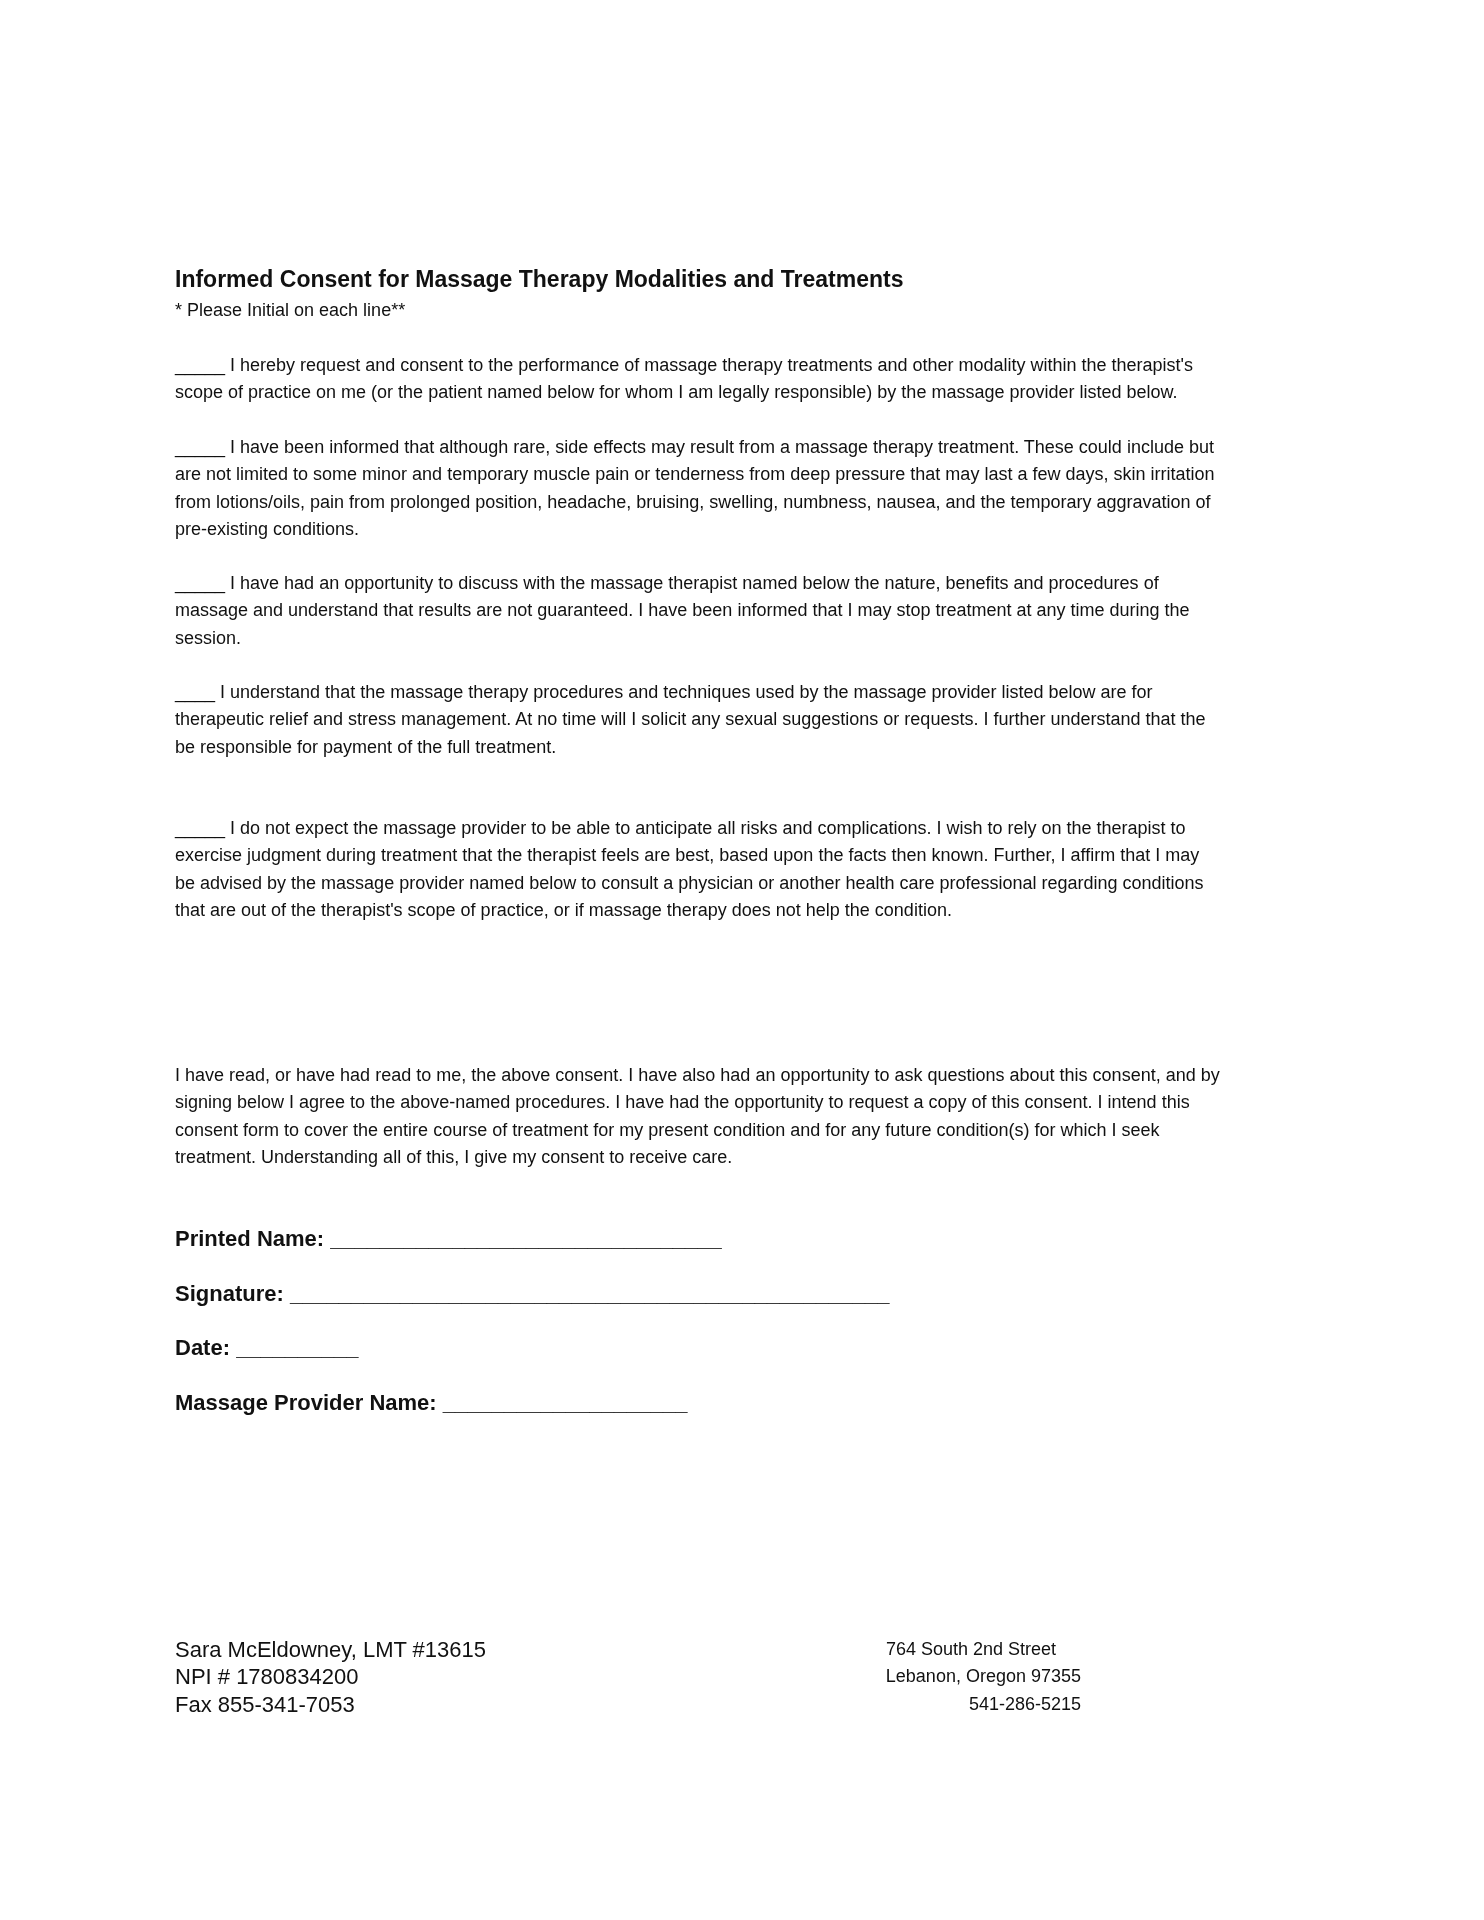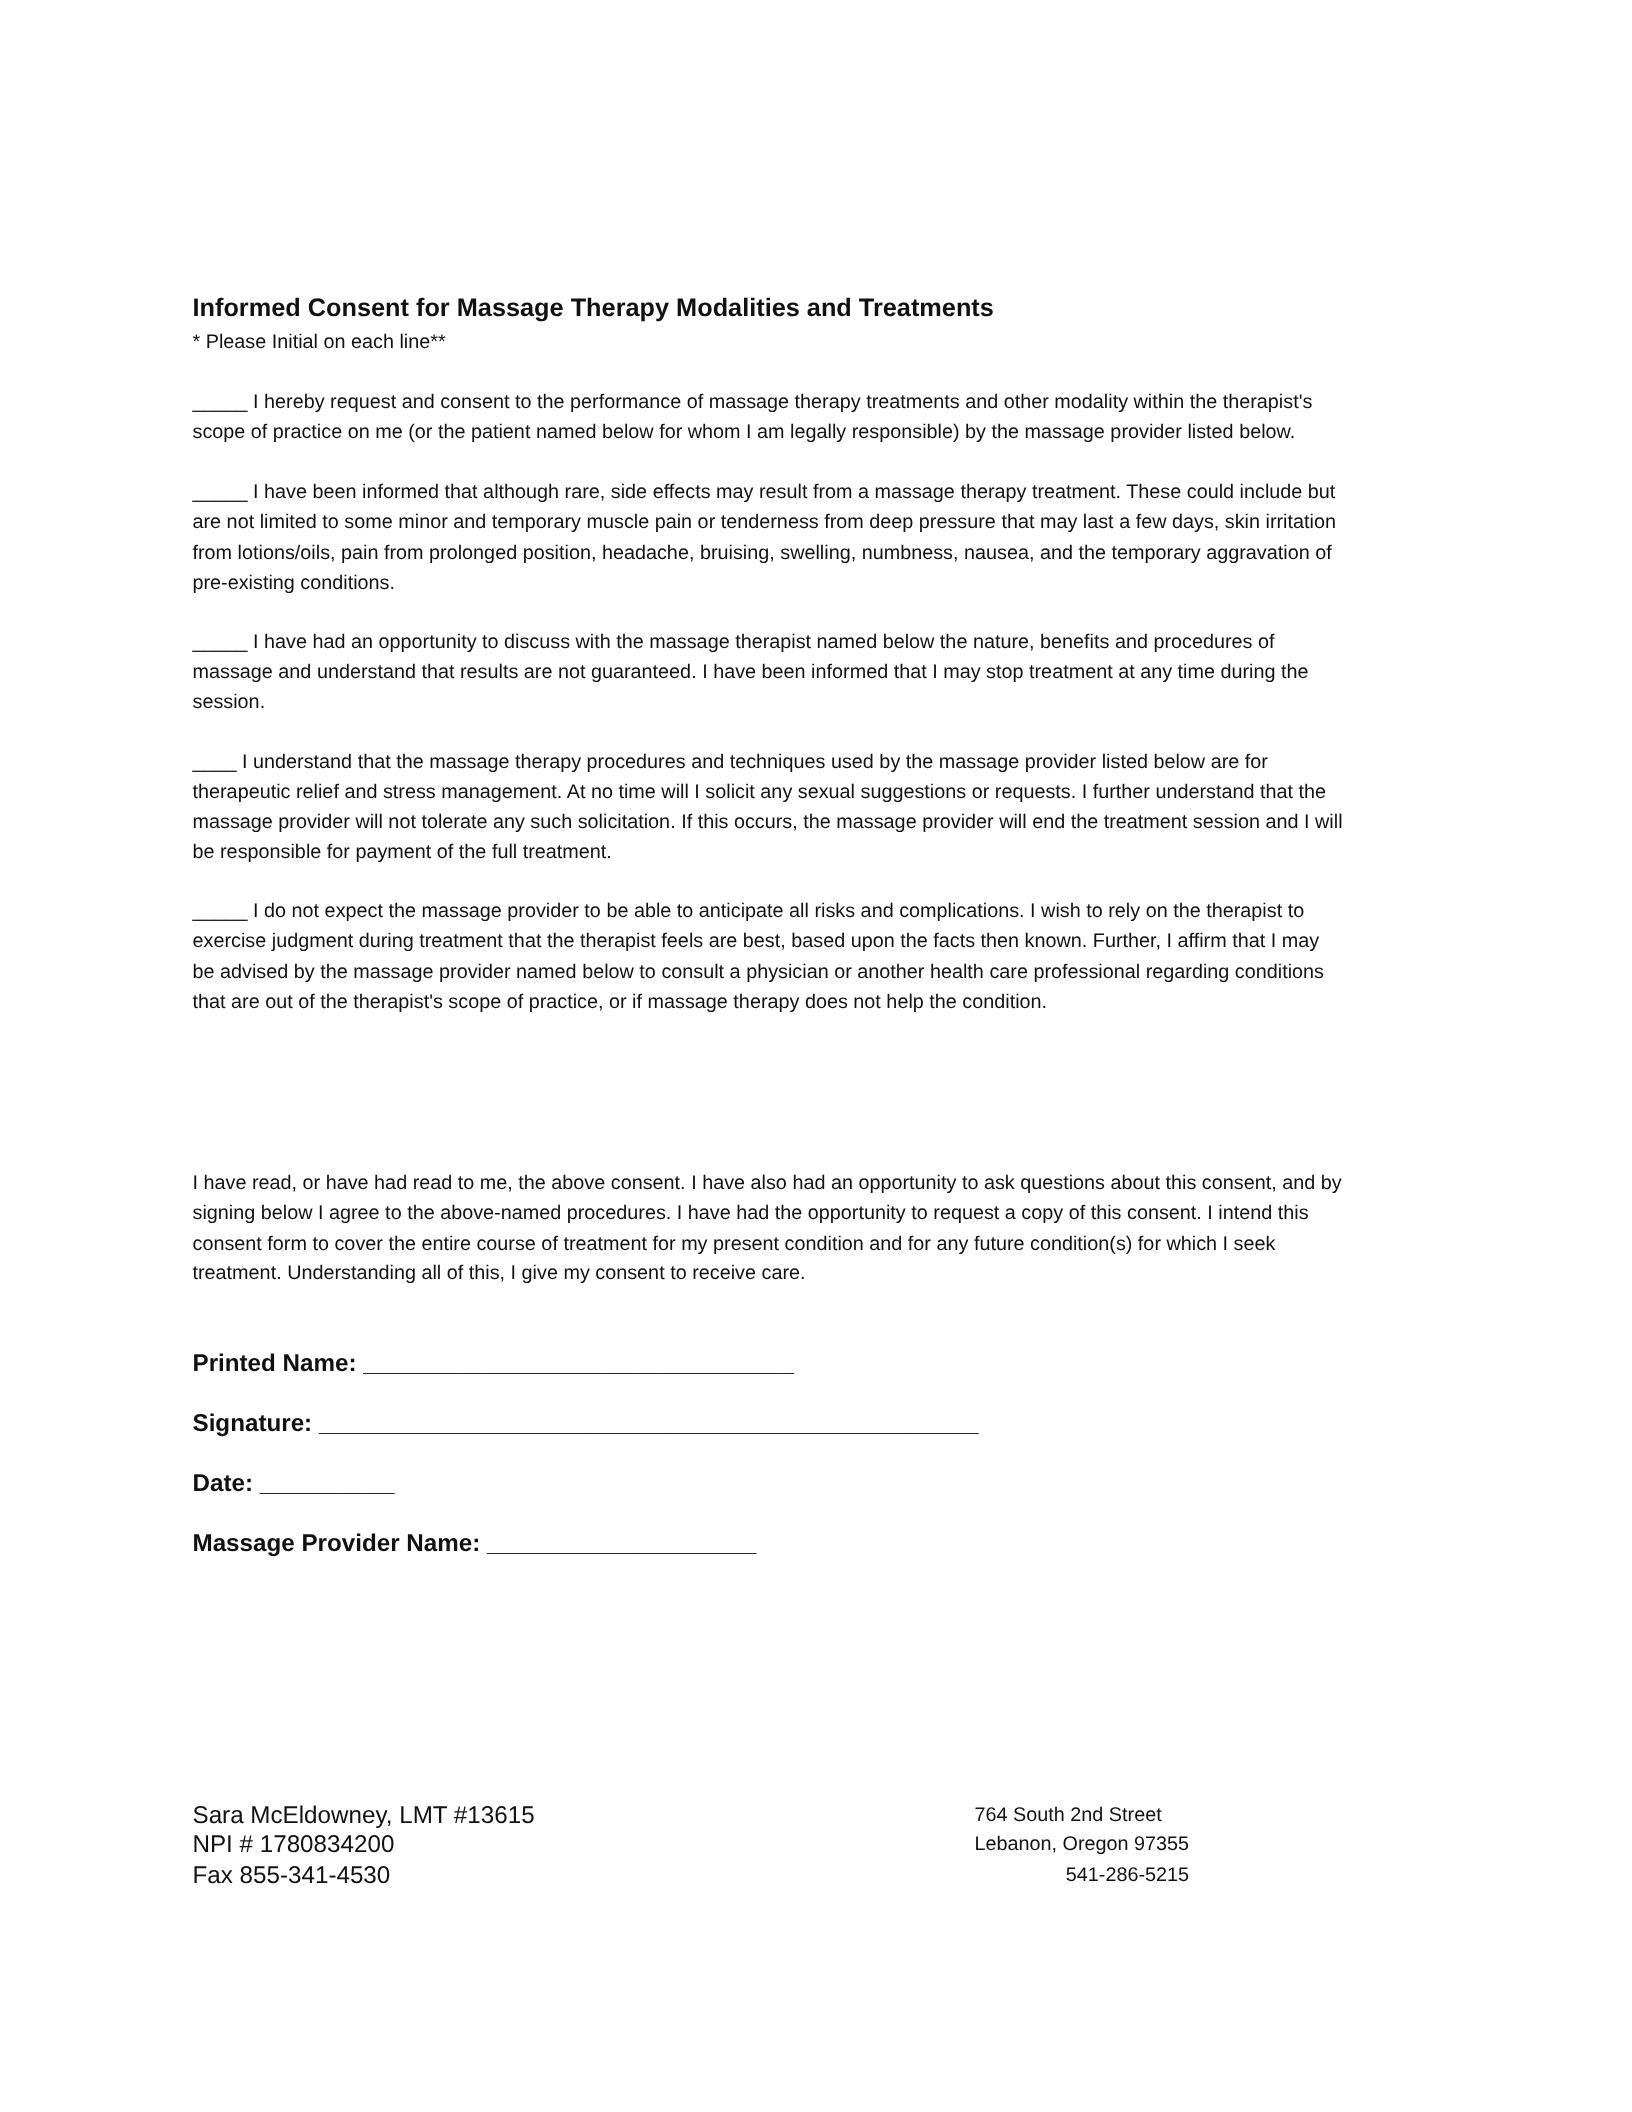--- a/index.html
+++ b/index.html
@@ -98,21 +98,20 @@
 
   <p class="para" style="top:570px;">
     <span class="line"><span class="blank">_____</span><span> I have had an opportunity to discuss with the massage therapist named below the nature, benefits and procedures of</span></span>
     <span class="line">massage and understand that results are not guaranteed. I have been informed that I may stop treatment at any time during the</span>
     <span class="line">session.</span>
   </p>
 
   <p class="para" style="top:679px;">
     <span class="line"><span class="blank">____</span><span> I understand that the massage therapy procedures and techniques used by the massage provider listed below are for</span></span>
     <span class="line">therapeutic relief and stress management. At no time will I solicit any sexual suggestions or requests. I further understand that the</span>
-    <span class="line">massage provider will not tolerate any such solicitation. If this occurs, the massage provider will end the treatment session and I will</span>
     <span class="line">be responsible for payment of the full treatment.</span>
   </p>
 
   <p class="para" style="top:815px;">
     <span class="line"><span class="blank">_____</span><span> I do not expect the massage provider to be able to anticipate all risks and complications. I wish to rely on the therapist to</span></span>
     <span class="line">exercise judgment during treatment that the therapist feels are best, based upon the facts then known.  Further, I affirm that I may</span>
     <span class="line">be advised by the massage provider named below to consult a physician or another health care professional regarding conditions</span>
     <span class="line">that are out of the therapist's scope of practice, or if massage therapy does not help the condition.</span>
   </p>
 
@@ -136,21 +135,21 @@
     <span>__________</span>
   </div>
   <div class="sig-row" style="top:1390px;">
     <span>Massage Provider Name:</span>
     <span>____________________</span>
   </div>
 
   <div class="footer-left">
     <span>Sara McEldowney, LMT #13615</span>
     <span>NPI # 1780834200</span>
-    <span>Fax 855-341-4530</span>
+    <span>Fax 855-341-7053</span>
   </div>
   <div class="footer-right">
     <span class="r1">764 South 2nd Street</span>
     <span class="r2">Lebanon, Oregon 97355</span>
     <span class="r3">541-286-5215</span>
   </div>
 
 </div>
 
 </body></html>

